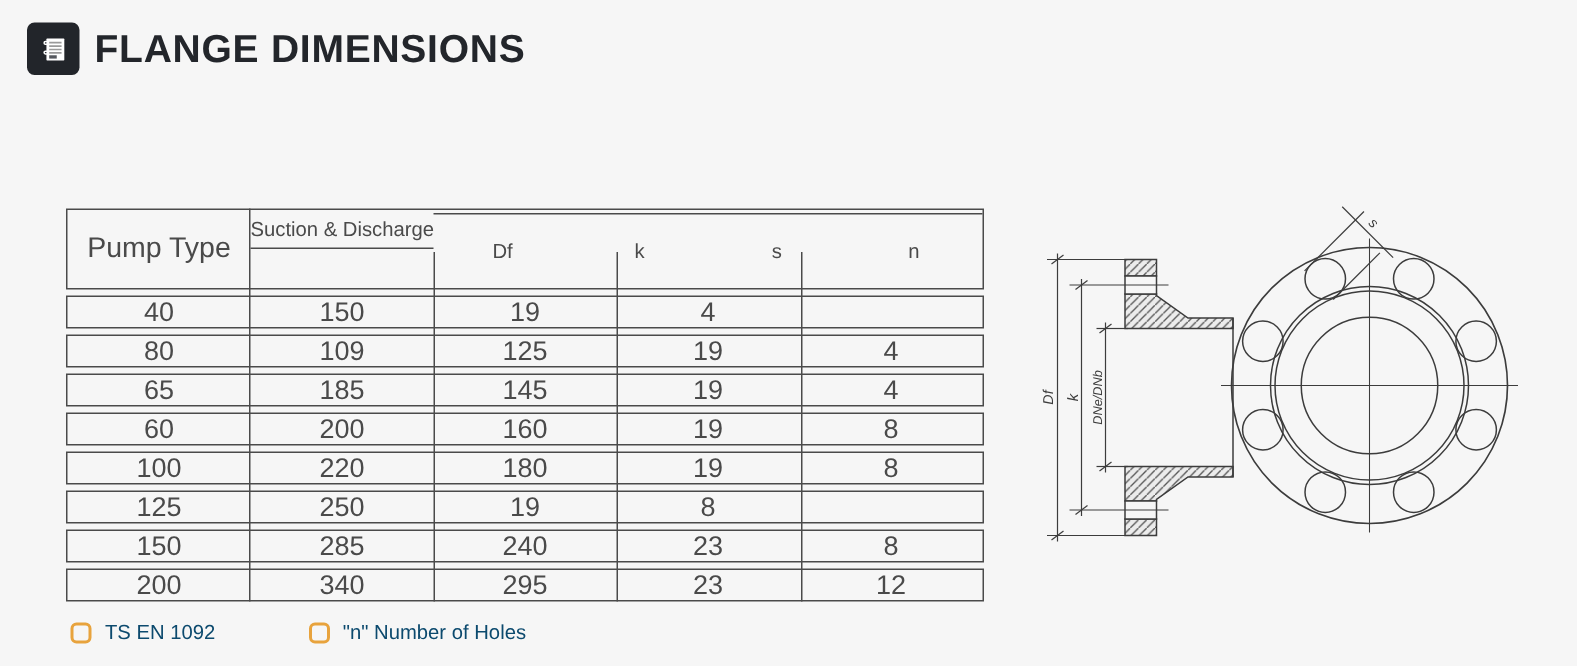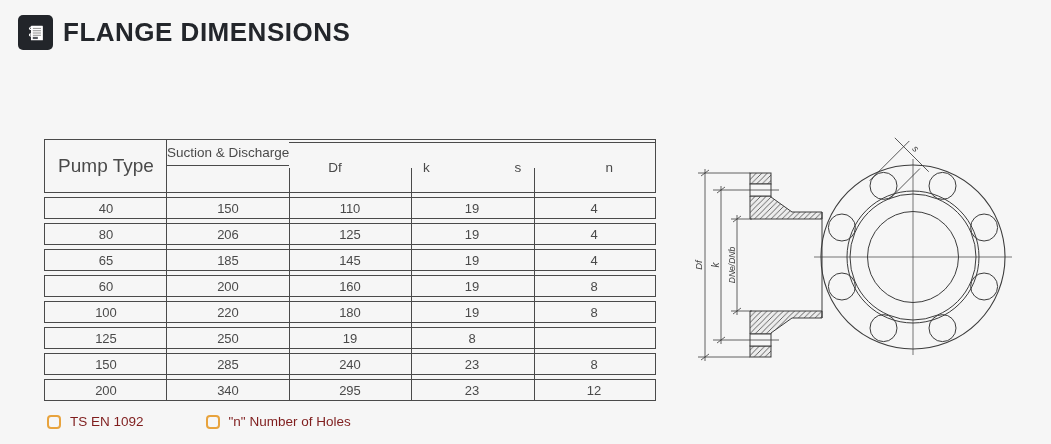--- a/index.html
+++ b/index.html
@@ -24,30 +24,30 @@
 
   
   .tbl { position:absolute; left:44px; top:139px; width:612px; height:262px; }
   .tblhdr { height:54px; border:1px solid #4a4a4a; display:flex; }
   .col-pump { flex:0 0 20%; display:flex; align-items:center; justify-content:center; font-size:19px; }
   .hdr-right { flex:1; display:flex; }
   .suction { height:26px; display:flex; align-items:center; justify-content:center; border-bottom:1px solid #4a4a4a; font-size:13.5px; }
   .subhdr { flex:1; display:flex; border-top:1px solid #4a4a4a; margin-top:2px; }
   .subhdr > div { flex:0 0 25%; display:flex; align-items:center; justify-content:center; font-size:13.5px; }
   .trow { height:22px; margin-top:4px; border:1px solid #4a4a4a; display:flex; }
-  .trow > div { flex:0 0 20%; display:flex; align-items:center; justify-content:center; font-size:13px; }
+  .trow > div { flex:0 0 20%; display:flex; align-items:center; justify-content:center; font-size:18px; }
   .vline { position:absolute; width:1px; background:#4a4a4a; top:0; bottom:0; }
   .vline.part { top:29px; }
   .v20 { left:20%; } .v40 { left:40%; } .v60 { left:60%; } .v80 { left:80%; }
 
   
   .notes { position:absolute; left:47px; top:414px; display:flex; align-items:center; gap:62px; }
   .note { display:flex; align-items:center; gap:9px; }
   .bullet { width:14px; height:14px; border:2px solid #e8a33d; border-radius:4px; background:transparent; }
-  .note-label { font-size:13.5px; color:#7f1d1d; }
+  .note-label { font-size:13.5px; color:#0c4a6e; }
 
   
   .drawing { position:absolute; left:690px; top:130px; }
   svg text { font-family:"Liberation Sans", sans-serif; }
 </style>
 </head>
 <body>
 
 <div class="page-header">
   <div class="hdr-icon">
@@ -75,27 +75,26 @@
         <div>k</div>
         <div>s</div>
         <div>n</div>
       </div>
     </div>
   </div>
 
   <div class="trow">
     <div>40</div>
     <div>150</div>
-    <div>110</div>
     <div>19</div>
     <div>4</div>
   </div>
   <div class="trow">
     <div>80</div>
-    <div>206</div>
+    <div>109</div>
     <div>125</div>
     <div>19</div>
     <div>4</div>
   </div>
   <div class="trow">
     <div>65</div>
     <div>185</div>
     <div>145</div>
     <div>19</div>
     <div>4</div>

